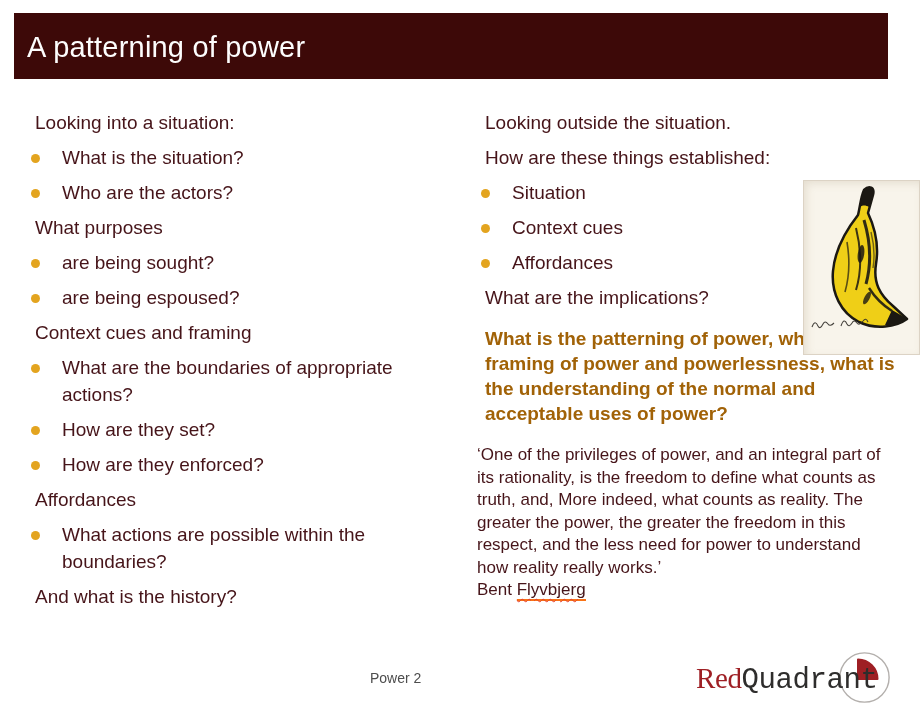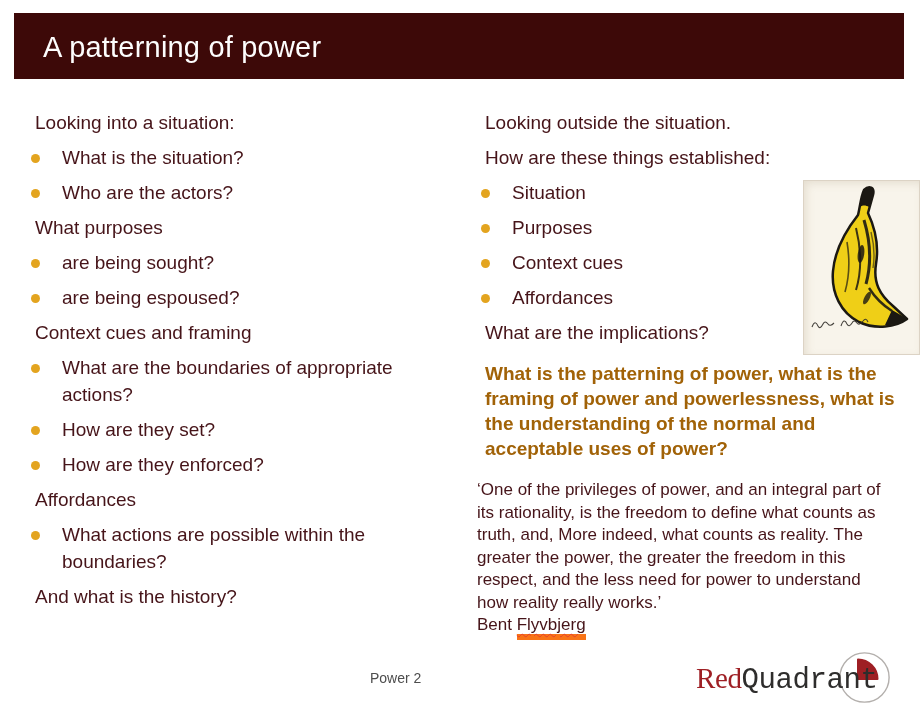--- a/index.html
+++ b/index.html
@@ -1,37 +1,37 @@
 <!DOCTYPE html>
 <html><head>
 <meta charset="utf-8">
 <style>
   html,body{margin:0;padding:0;}
   body{
     width:920px;height:707px;position:relative;background:#ffffff;
     font-family:"Liberation Sans", sans-serif;overflow:hidden;
   }
   
-  .title-bar{position:absolute;left:14px;top:13px;width:874px;height:66px;background:#3D0908;padding-left:16px;}
+  .title-bar{position:absolute;left:14px;top:13px;width:874px;height:66px;background:#3D0908;}
   .title-bar h1{
     margin:0;padding-left:13px;font-size:29px;font-weight:400;color:#FDFDFD;
     line-height:68px;letter-spacing:.2px;font-family:"Liberation Sans",sans-serif;
   }
   
   .col{position:absolute;color:#461419;}
   .col-left{left:27px;top:109px;width:432px;}
   .col-right{left:477px;top:109px;width:412px;}
   .heading{font-size:19px;line-height:27px;margin:0 8px 8px;color:#461419;}
   .bullet-item{display:flex;margin:0 0 8px;}
   .dot{flex:none;width:9px;height:9px;border-radius:50%;background:#E3A41F;margin:10px 0 0 4px;}
   .btxt{font-size:19px;line-height:27px;color:#461419;margin-left:22px;}
   .emph{font-weight:700;font-size:19px;line-height:25px;color:#a16207;margin:15px 8px 0;width:410px;}
   .quote{font-size:17px;line-height:22.5px;color:#461419;margin:18px 0 16px;width:412px;}
   .misspell{
-    border-bottom:6px solid #f97316;
+    border-bottom:2px solid #f97316;
     text-decoration:underline wavy #E3402F;
     text-decoration-thickness:1px;text-underline-offset:3px;text-align:center;
   }
   
   .banana{
     position:absolute;left:803px;top:180px;width:117px;height:175px;margin:0;
     background:#F8F4EB;
     box-shadow: inset 0 0 0 1px #DCD3C5, inset 3px 3px 8px rgba(160,140,110,.22);
   }
   .banana svg{display:block;}
@@ -98,24 +98,20 @@
   <section class="col col-right">
     <div id="right-blocks">
         <div class="heading">Looking outside the situation.</div>
         <div class="heading">How are these things established:</div>
         <div class="bullet-item">
           <span class="dot"></span>
           <span class="btxt">Situation</span>
         </div>
         <div class="bullet-item">
           <span class="dot"></span>
-          <span class="btxt">Purposes</span>
-        </div>
-        <div class="bullet-item">
-          <span class="dot"></span>
           <span class="btxt">Context cues</span>
         </div>
         <div class="bullet-item">
           <span class="dot"></span>
           <span class="btxt">Affordances</span>
         </div>
         <div class="heading">What are the implications?</div>
       </div>
     <p class="emph">What is the patterning of power, what is the framing of power and powerlessness, what is the understanding of the normal and acceptable uses of power?</p>
     <p class="quote"><span>‘One of the privileges of power, and an integral part of its rationality, is the freedom to define what counts as truth, and, More indeed, what counts as reality. The greater the power, the greater the freedom in this respect, and the less need for power to understand how reality really works.’</span><br><span>Bent </span><span class="misspell">Flyvbjerg</span></p>

